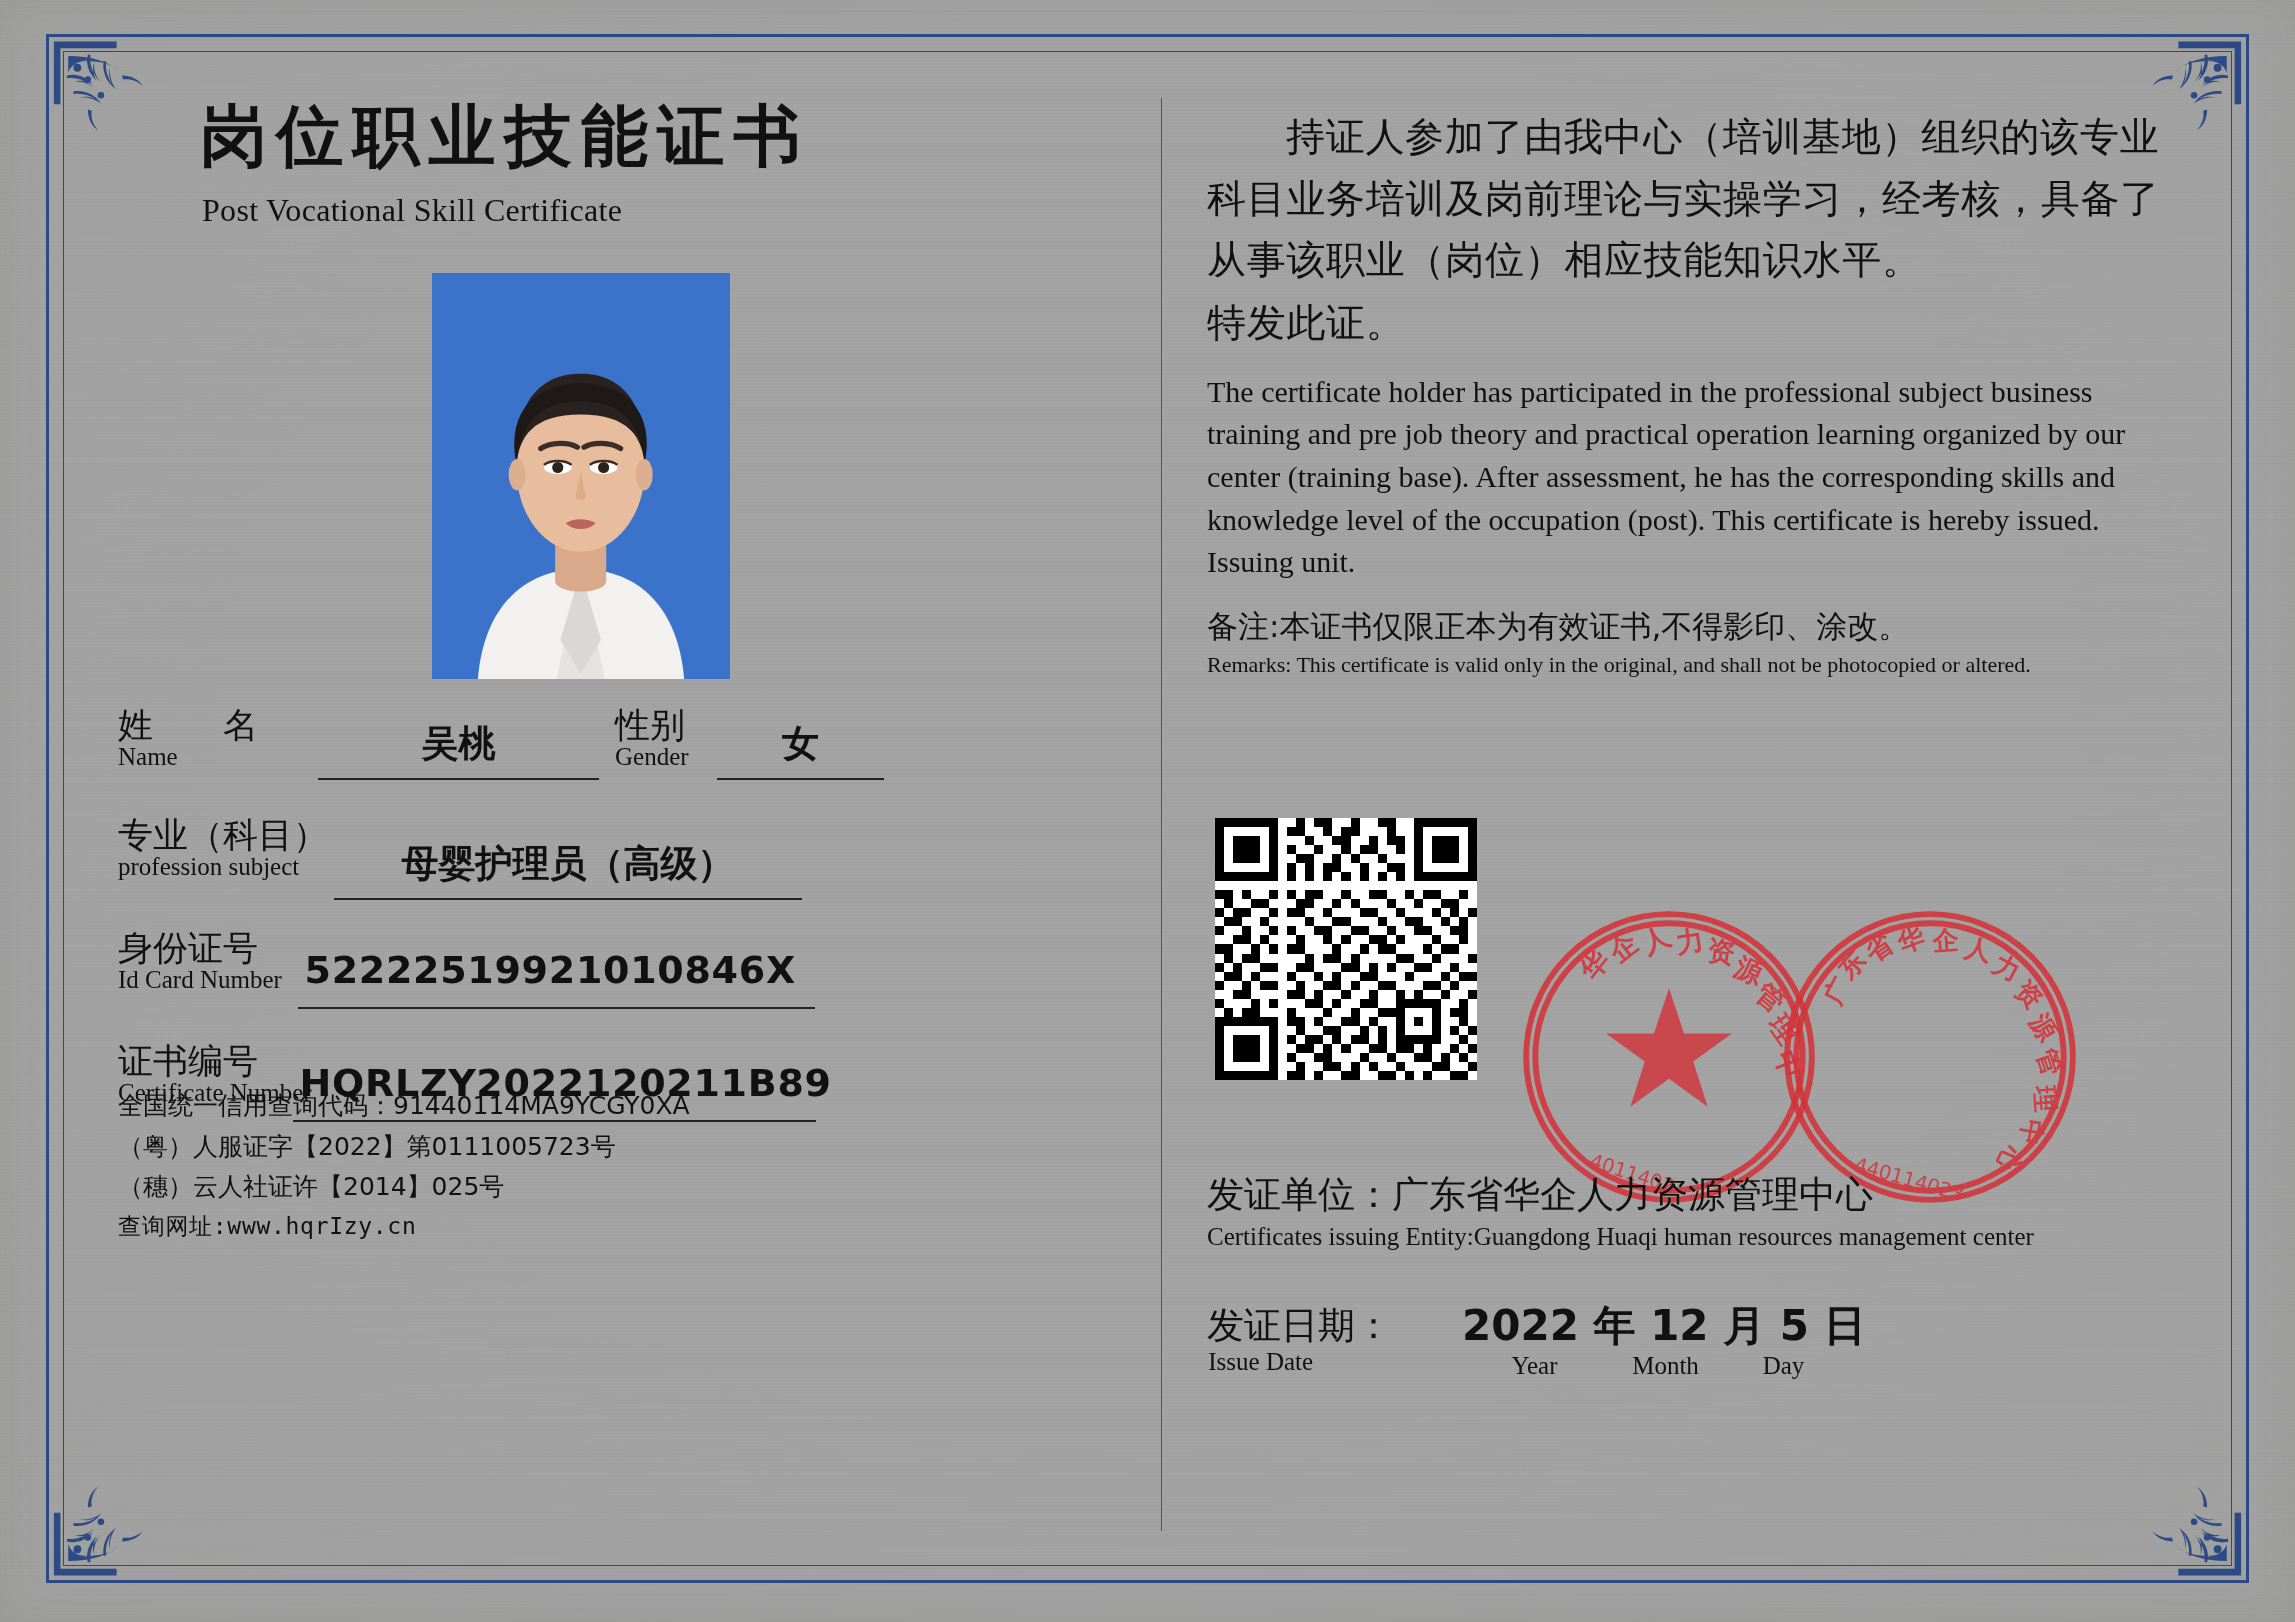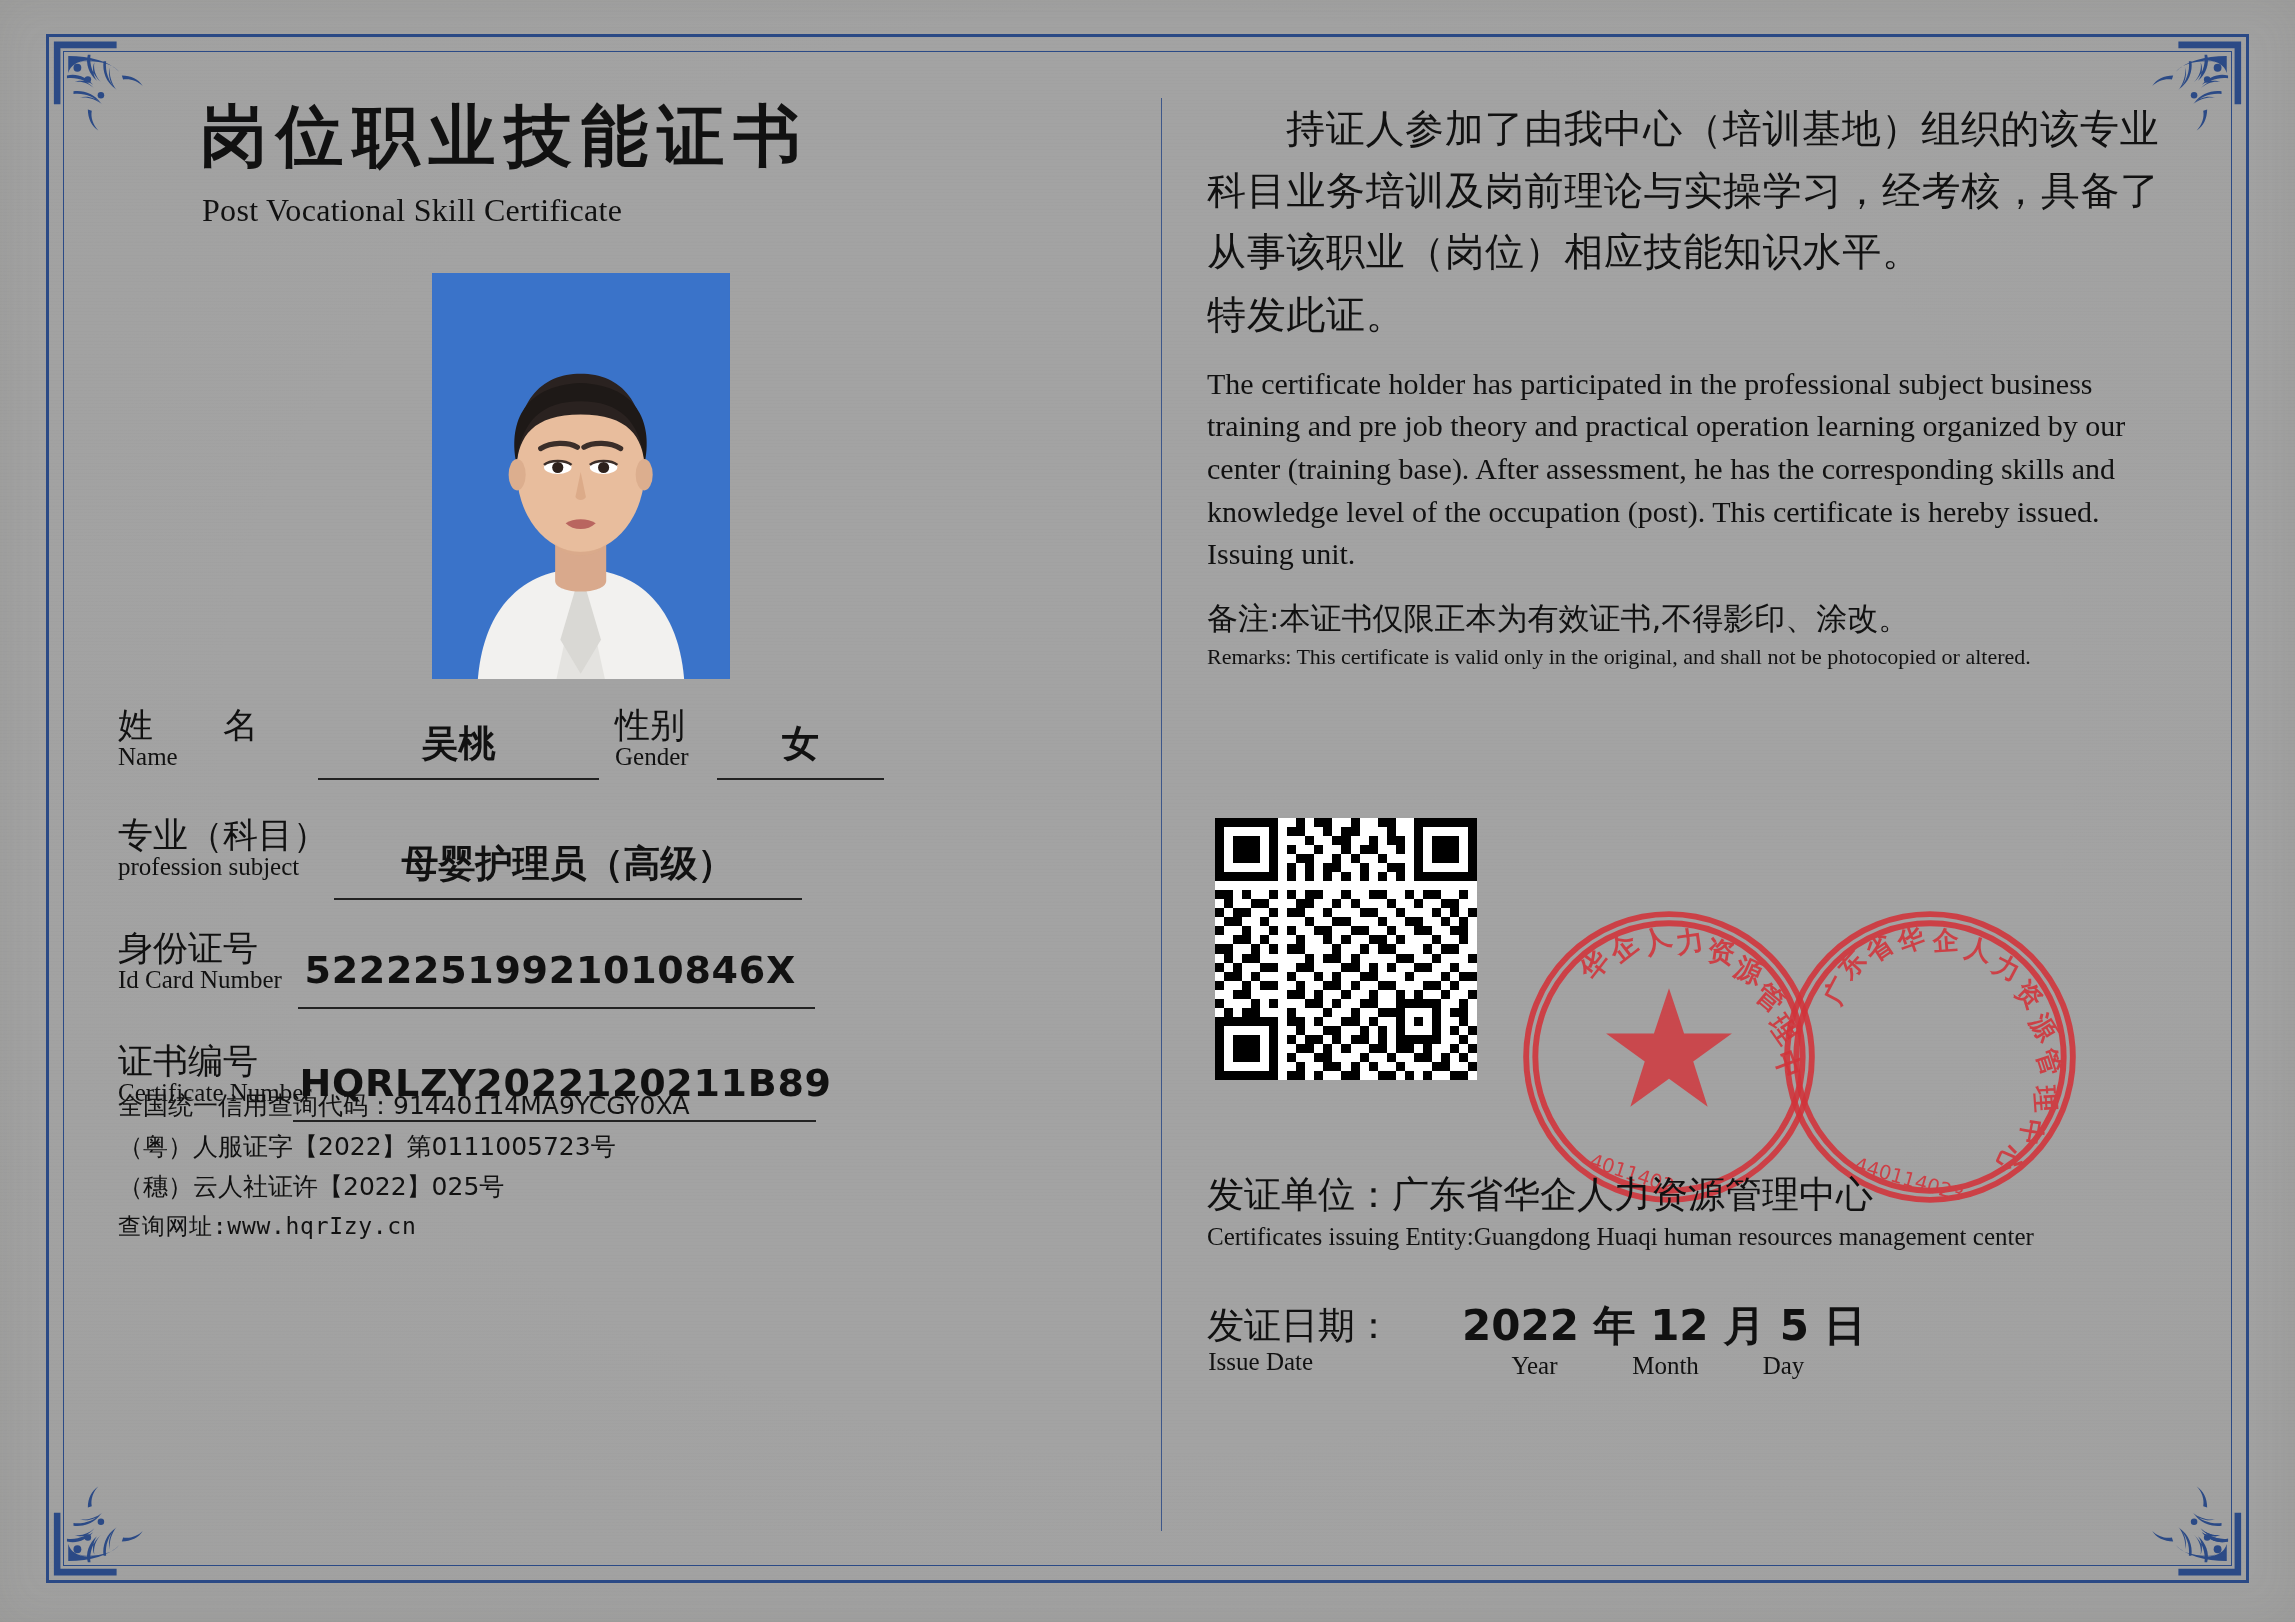--- a/index.html
+++ b/index.html
@@ -199,20 +199,21 @@
     height: 1433px;
   }
 
   .body-cn {
     font-family: "DejaVu Sans", sans-serif;
     font-size: 39px;
     color: #111111;
     line-height: 1.58;
     text-indent: 79px;
     letter-spacing: 0.7px;
+    margin-top: 8px;
   }
   .body-cn-2 {
     font-family: "DejaVu Sans", sans-serif;
     font-size: 39px;
     color: #111111;
     line-height: 1.58;
     letter-spacing: 0.7px;
     margin-top: 1.3px;
   }
 
@@ -507,21 +508,21 @@
         <div class="value-line" style="left:175px; top:6.5px; width:523px; height:73px;">
           <div class="value-text mono" style="padding-top:11.8px;">HQRLZY2022120211B89</div>
         </div>
       </div>
 
     </div>
 
     <div class="footnotes">
       <div class="footnote">全国统一信用查询代码：91440114MA9YCGY0XA</div>
       <div class="footnote">（粤）人服证字【2022】第0111005723号</div>
-      <div class="footnote">（穗）云人社证许【2022】025号</div>
+      <div class="footnote">（穗）云人社证许【2014】025号</div>
       <div class="footnote url">查询网址:www.hqrIzy.cn</div>
     </div>
 
   </div>
 
   <div class="right-panel">
 
     <div class="body-cn">持证人参加了由我中心（培训基地）组织的该专业科目业务培训及岗前理论与实操学习，经考核，具备了从事该职业（岗位）相应技能知识水平。</div>
     <div class="body-cn-2">特发此证。</div>
     <div class="body-en">The certificate holder has participated in the professional subject business training and pre job theory and practical operation learning organized by our center (training base). After assessment, he has the corresponding skills and knowledge level of the occupation (post). This certificate is hereby issued. Issuing unit.</div>

